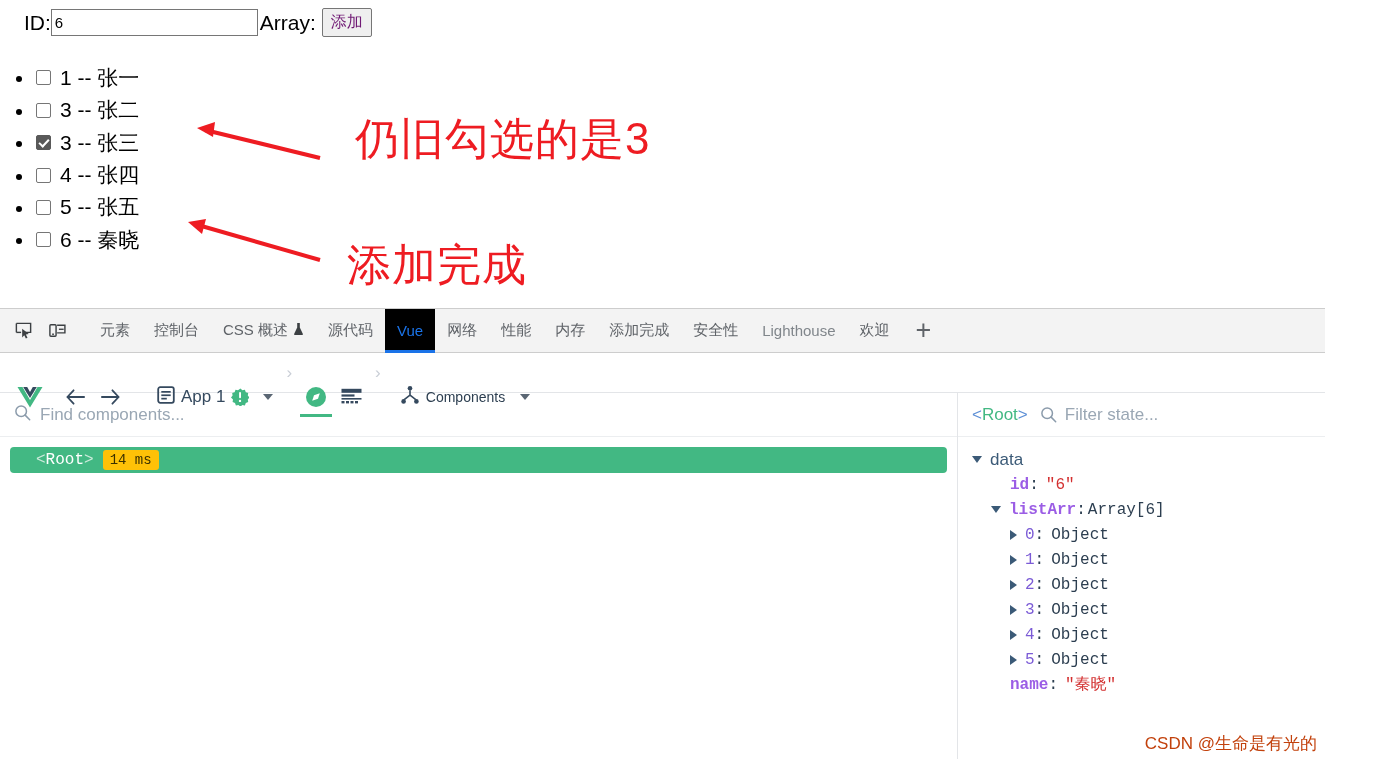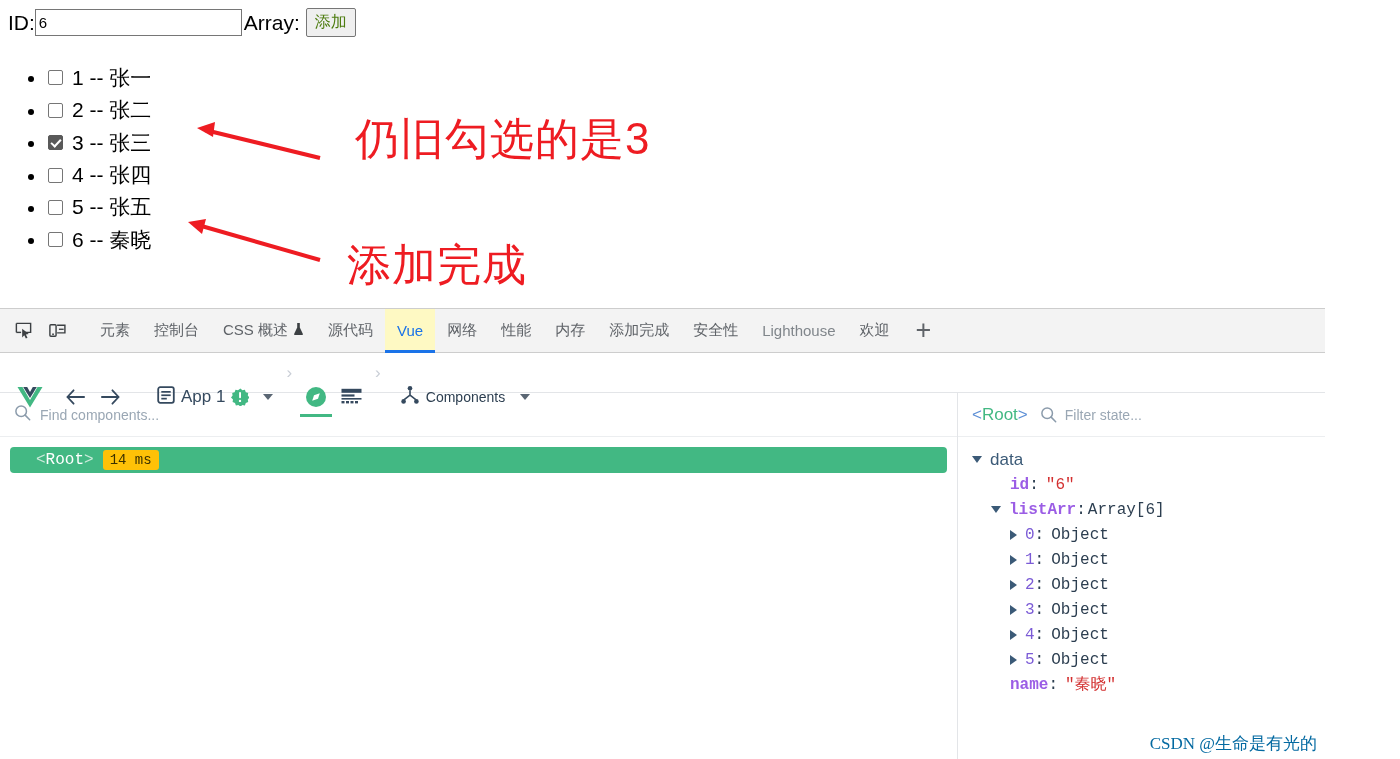--- a/index.html
+++ b/index.html
@@ -9,53 +9,53 @@
     background: #ffffff;
     font-family: "Liberation Sans", sans-serif;
     overflow: hidden;
   }
   #page { position: relative; width: 1400px; height: 759px; background:#fff; }
 
   
   .app-area { position:absolute; left:0; top:0; width:1400px; height:308px; background:#fff; }
 
   .form-row {
-    position:absolute; left:8px; top:8px;
+    position:absolute; left:24px; top:8px;
     display:flex; align-items:center;
     font-size:21px; color:#000;
   }
   .form-label { font-size:21px; line-height:1; color:#000; }
   .txt-input {
     font-family:"Liberation Sans", sans-serif;
     font-size:15px;
     color:#000;
     border:1px solid #767676;
     background:#fff;
     height:27px;
     padding:1px 3px;
     outline:none;
   }
   #id-input { width:207px; }
   #name-input { width:208px; }
   .add-btn {
     margin-left:6px;
     font-family:Liberation Serif, serif;
     font-size:16px;
-    color:#4d7c0f;
+    color:#701a75;
     background:#efefef;
     border:1px solid #767676;
     border-radius:2px;
     height:29px;
     padding:0 8px;
     cursor:default;
   }
 
   ul.list {
     position:absolute; left:0; top:62px;
-    margin:0; padding-left:47px;
+    margin:0; padding-left:35px;
     list-style: disc;
     font-size:21px;
     color:#000;
   }
   ul.list li {
     line-height:1.52;
     padding:0;
   }
   ul.list li .row { display:inline-flex; align-items:center; gap:0px; }
   .cb {
@@ -116,21 +116,21 @@
   .dt-tab {
     display:flex; align-items:center; gap:5px;
     padding:0 12px;
     font-size:15px;
     color:#5f6368;
     height:44px;
     cursor:default;
     position:relative;
     white-space:nowrap;
   }
-  .dt-tab.active { color:#1a73e8; background:#fef9c3; }
+  .dt-tab.active { color:#1a73e8; background:#000000; }
   .dt-tab.active::after {
     content:""; position:absolute; left:0; right:0; bottom:0; height:3px; background:#1a73e8;
   }
   .dt-tab.dim { color:#80868b; }
   .dt-plus {
     font-size:27px; color:#5f6368; padding:0 14px; line-height:1;
     display:flex; align-items:center; height:44px; cursor:default; font-weight:300;
   }
 
   
@@ -152,21 +152,21 @@
 
   
   .panes { display:flex; height:368px; }
   .pane-left { width:958px; border-right:1px solid #e3e5e8; display:flex; flex-direction:column; }
   .pane-right { width:441px; display:flex; flex-direction:column; position:relative; }
 
   .search-bar {
     height:44px; display:flex; align-items:center; gap:9px;
     padding:0 14px; border-bottom:1px solid #eceef0;
   }
-  .search-ph { font-size:14px; color:#9aa7b4; }
+  .search-ph { font-size:17px; color:#9aa7b4; }
   .root-tag { font-size:17px; font-family:"Liberation Sans", sans-serif; white-space:nowrap; }
   .root-tag .brk { color:#5c8fd6; }
   .root-tag .nm { color:#42b883; }
 
   .tree-wrap { padding:10px 10px 0 10px; }
   .tree-row {
     height:26px; background:#42b883; border-radius:4px;
     display:flex; align-items:center; gap:9px;
     padding:0 10px 0 26px; width:937px;
     cursor:default;
@@ -187,22 +187,22 @@
   .st-arrow.down { border-left:5px solid transparent; border-right:5px solid transparent; border-top:7px solid #3b5a77; }
   .st-arrow.right { border-top:5px solid transparent; border-bottom:5px solid transparent; border-left:7px solid #3b5a77; }
   .st-group { font-family:"Liberation Sans", sans-serif; font-size:17px; color:#3b5a77; }
   .k-purple { color:#9b5de5;font-weight:bold; }
   .v-red { color:#d32f2f; }
   .v-plain { color:#2c3e50; }
   .v-num { color:#7b5bd6; }
 
   .watermark {
     position:absolute; right:8px; bottom:6px;
-    font-size:17px; color:#0369a1;
-    font-family:Liberation Serif, serif;
+    font-size:17px; color:#c2410c;
+    font-family:Liberation Sans, sans-serif;
     white-space:nowrap;
   }
   .flask { font-size:13px; }
 </style>
 </head>
 <body>
 
 <div id="page">
 
   <div class="app-area">
@@ -214,21 +214,21 @@
       <button class="add-btn">添加</button>
     </div>
 
     <ul class="list">
       <li><span class="row">
         <span class="cb"></span>
         <span class="item-text">1 -- 张一</span>
       </span></li>
       <li><span class="row">
         <span class="cb"></span>
-        <span class="item-text">2 -- 张二</span>
+        <span class="item-text">3 -- 张二</span>
       </span></li>
       <li><span class="row">
         <span class="cb checked"></span>
         <span class="item-text">3 -- 张三</span>
       </span></li>
       <li><span class="row">
         <span class="cb"></span>
         <span class="item-text">4 -- 张四</span>
       </span></li>
       <li><span class="row">

